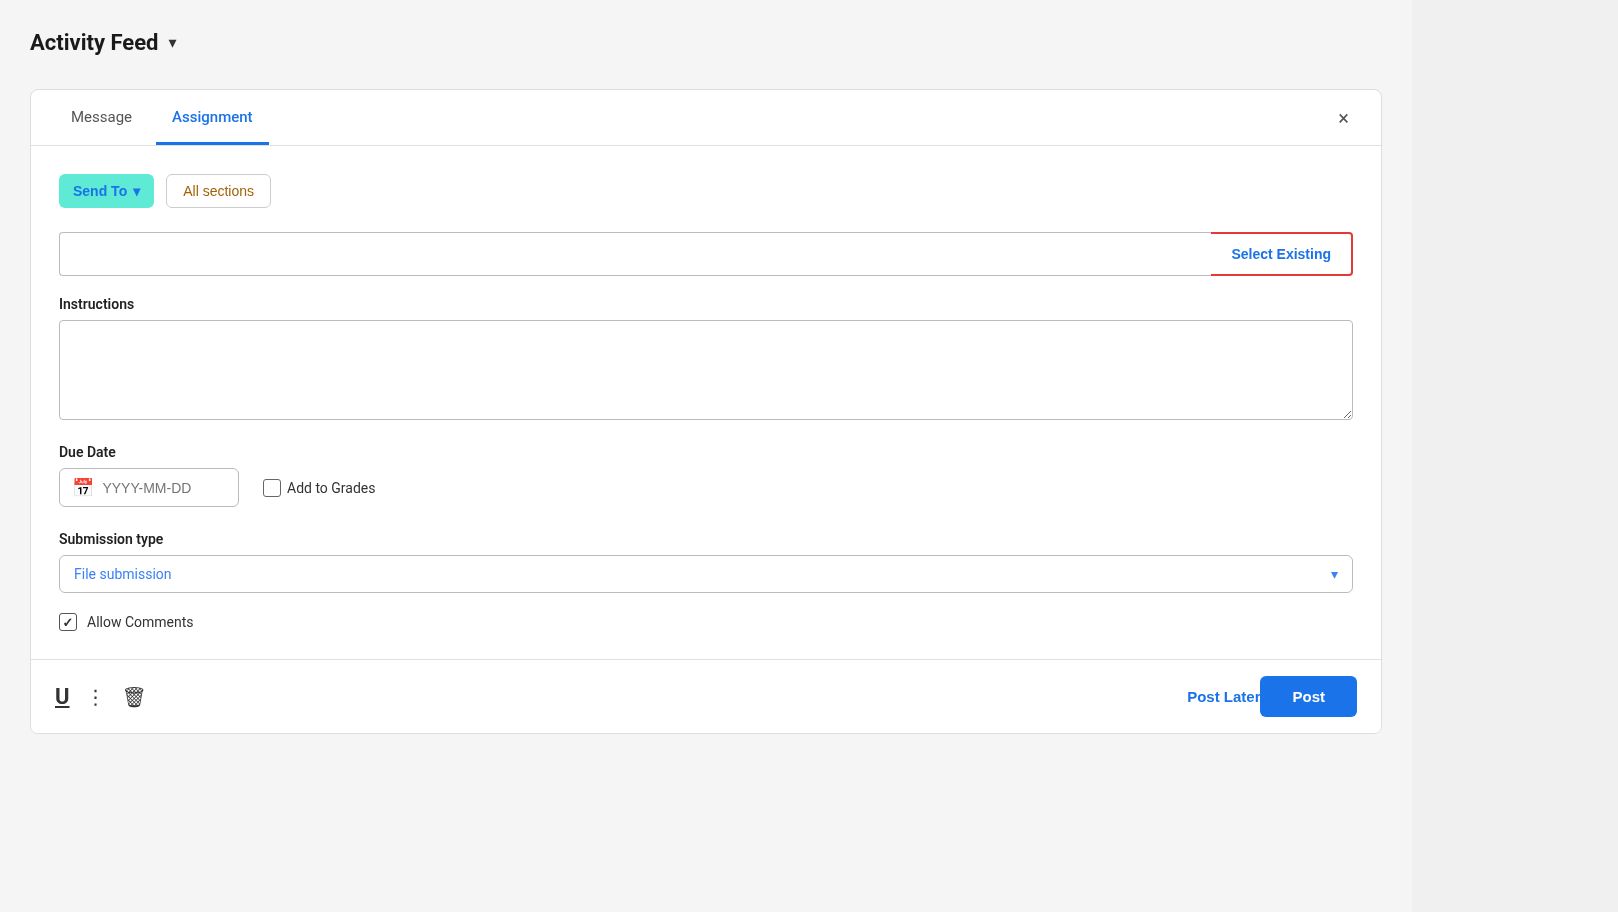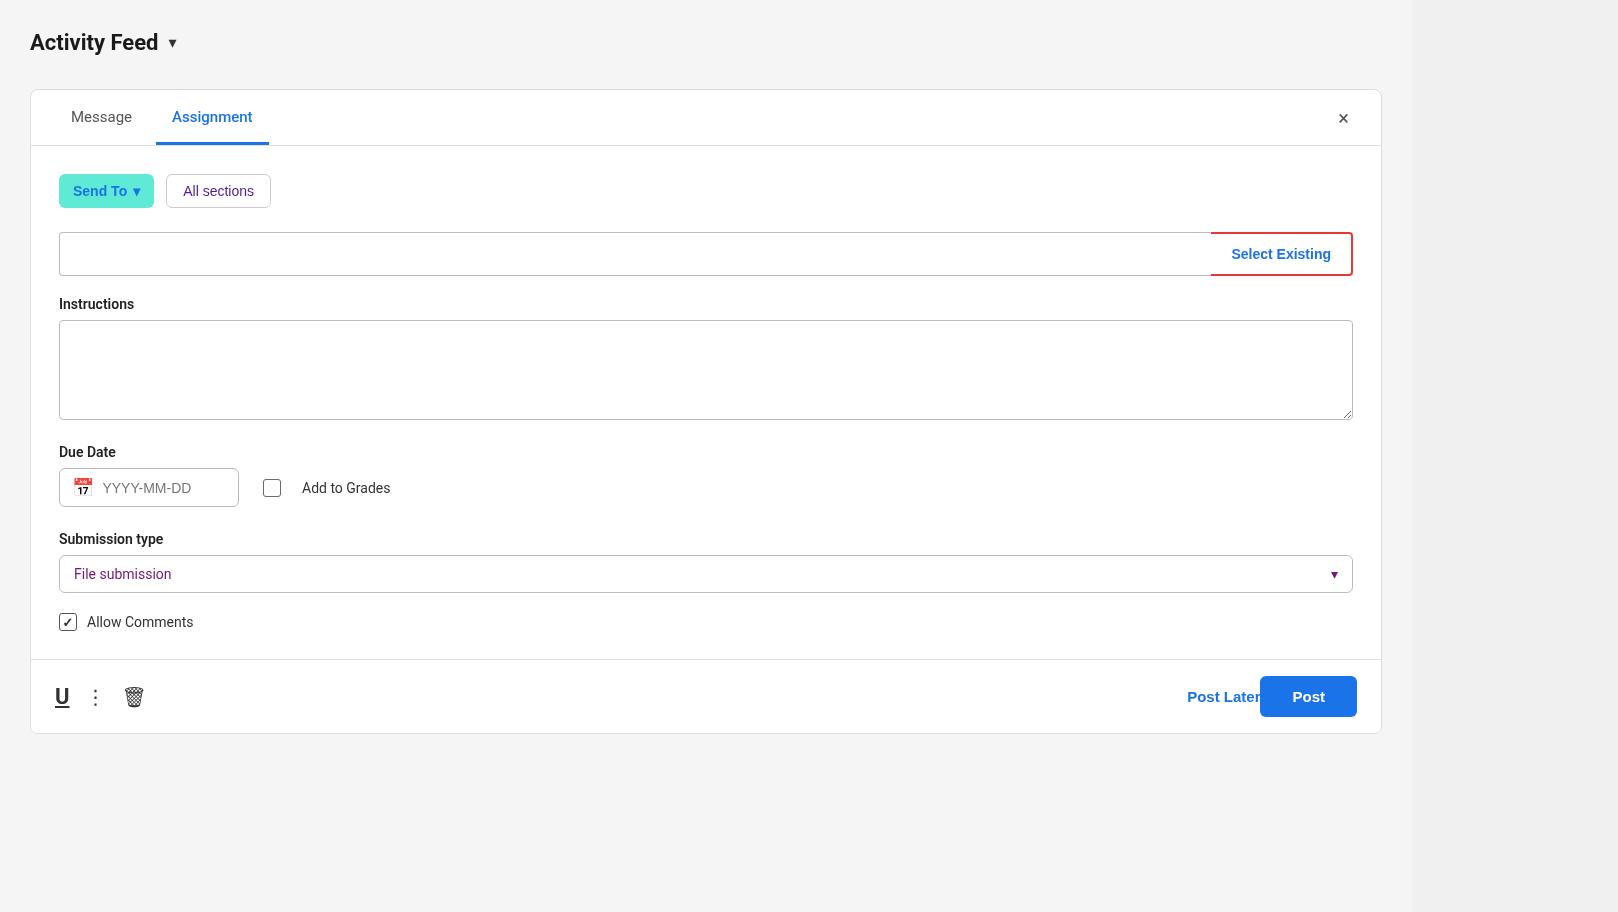--- a/index.html
+++ b/index.html
@@ -99,21 +99,21 @@
       font-size: 14px;
       font-weight: 600;
       cursor: pointer;
       display: flex;
       align-items: center;
       gap: 6px;
     }
 
     .all-sections-btn {
       background: #ffffff;
-      color: #4c1d95;
+      color: #a16207;
       border: 1px solid #ccc;
       border-radius: 6px;
       padding: 8px 16px;
       font-size: 14px;
       cursor: pointer;
     }
 
     .field-label {
       font-size: 14px;
       font-weight: 600;
@@ -196,21 +196,21 @@
       outline: none;
       font-size: 14px;
       color: #999;
       background: transparent;
       width: 120px;
     }
 
     .add-to-grades-row {
       display: flex;
       align-items: center;
-      gap: 21px;
+      gap: 6px;
     }
 
     .checkbox-custom {
       width: 18px;
       height: 18px;
       border: 1.5px solid #666;
       border-radius: 3px;
       cursor: pointer;
       display: flex;
       align-items: center;
@@ -231,21 +231,21 @@
       display: flex;
       align-items: center;
       justify-content: space-between;
       border: 1px solid #bbb;
       border-radius: 6px;
       padding: 10px 14px;
       background: #fff;
       cursor: pointer;
       min-width: 220px;
       font-size: 14px;
-      color: #701a75;
+      color: #3b82f6;
     }
 
     .allow-comments-row {
       display: flex;
       align-items: center;
       gap: 10px;
       padding-bottom: 28px;
     }
 
     .checkbox-checked {

